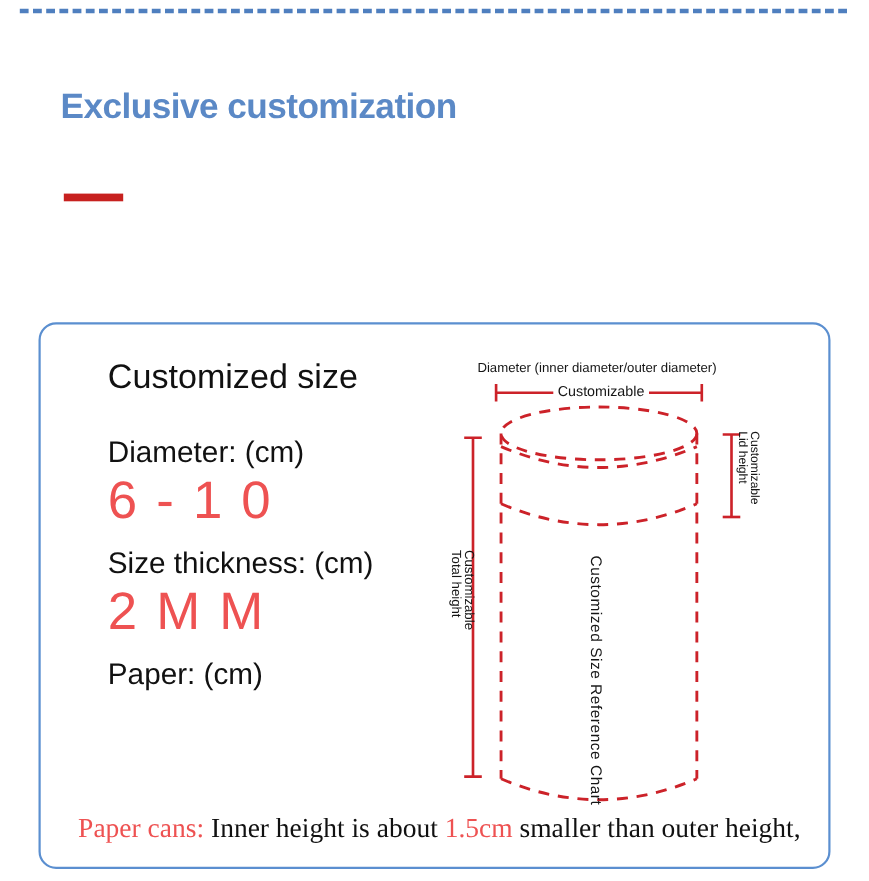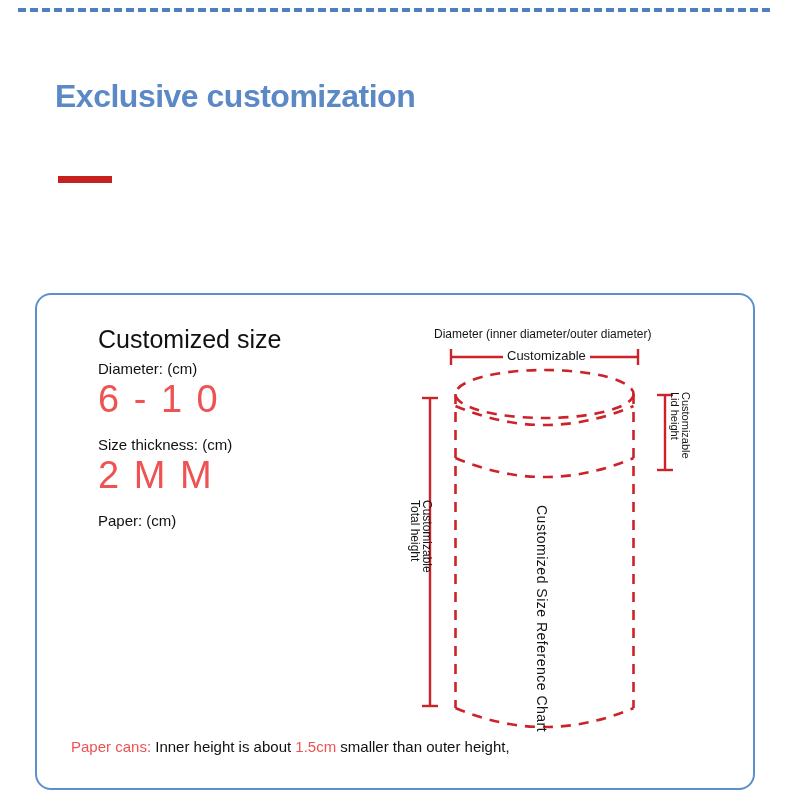--- a/index.html
+++ b/index.html
@@ -60,35 +60,35 @@
   }
 
   
   #spec-list {
     position: absolute;
     left: 98px;
     top: 327px;
     width: 300px;
   }
   .spec-heading {
-    font-size: 25px;
+    font-size: 31px;
     color: #111111;
     line-height: 1.0;
-    margin: 0 0 8px 0;
+    margin: 0 0 38px 0;
     font-weight: normal;
   }
   .spec-block { margin-bottom: 14px; }
   .spec-label {
-    font-size: 15px;
+    font-size: 27px;
     color: #111111;
     line-height: 1.15;
     white-space: nowrap;
   }
   .spec-value {
-    font-size: 38px;
+    font-size: 48px;
     color: #ee5252;
     line-height: 1.15;
     letter-spacing: 2px;
     white-space: nowrap;
     margin-top: 1px;
   }
 
   
   #diagram {
     position: absolute;
@@ -166,23 +166,24 @@
     white-space: nowrap;
   }
 
   
   #footnote {
     position: absolute;
     left: 45px;
     top: 736px;
     width: 700px;
     text-align: center;
-    font-size: 15px;
+    font-size: 25px;
     line-height: 1.42;
     color: #111111;
+    font-family: Liberation Serif, serif;
   }
   #footnote .hl { color: #ee5252; }
   #footnote-line1 { text-align: left; padding-left: 26px; }
   #footnote-line2 { text-align: center; }
 </style>
 </head>
 <body>
 
 <div id="top-dashed-rule"></div>
 

